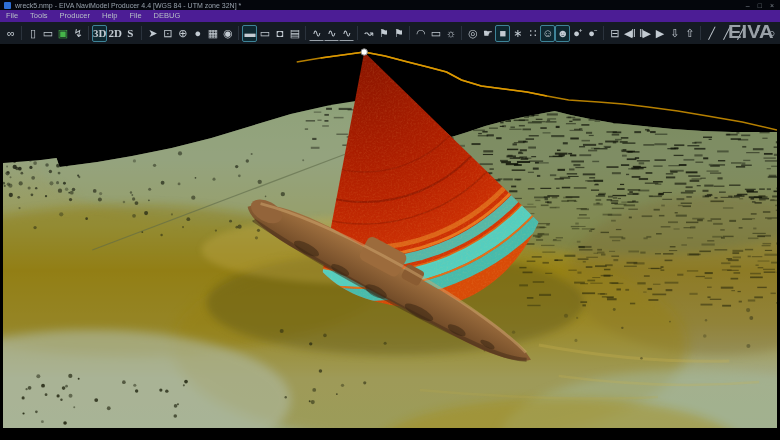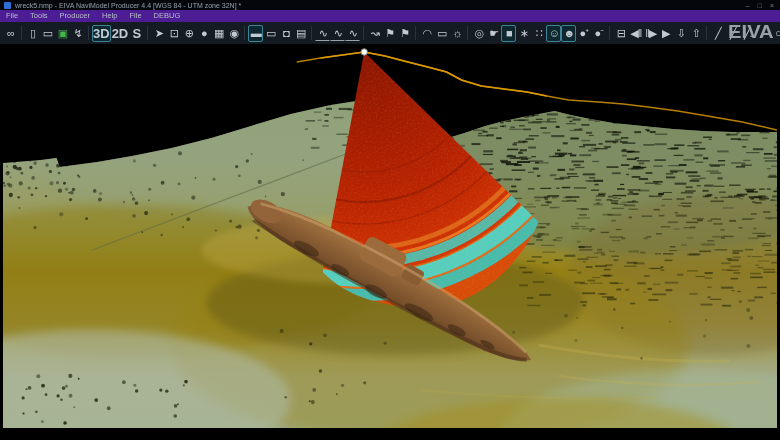--- a/index.html
+++ b/index.html
@@ -6,21 +6,21 @@
   body{width:780px;height:440px;overflow:hidden;font-family:"Liberation Sans",sans-serif;-webkit-font-smoothing:antialiased;}
   #titlebar{height:10px;background:#04060c;display:flex;align-items:center;padding:0 4px;color:#98a2ac;font-size:7px;}
   #app-icon{width:7px;height:7px;background:#2e6fd6;border-radius:1px;margin-right:4px;flex:0 0 auto;}
   #win-controls{margin-left:auto;display:flex;gap:8px;color:#7d858d;font-size:7px;padding-right:2px;}
   #win-controls span{cursor:default;}
   #menubar{height:12px;background:#4c1d95;display:flex;align-items:center;font-size:7.5px;color:#b7bfc7;}
   .menu-item{padding:0 6px;line-height:12px;cursor:default;}
   #toolbar{height:23px;background:#151b22;display:flex;align-items:center;padding:0 3px;position:relative;border-bottom:1px solid #000;box-sizing:border-box;}
   .tsep{width:1px;height:14px;background:#2b333d;margin:0 3px;flex:0 0 auto;}
   .ticon{min-width:15px;height:17px;display:flex;align-items:center;justify-content:center;font-size:11px;line-height:17px;color:#c3cbd2;cursor:default;letter-spacing:-1px;white-space:nowrap;border:1px solid transparent;border-radius:2px;box-sizing:border-box;flex:0 0 auto;}
-  .ticon.txt{font-size:13px;font-weight:bold;letter-spacing:0;}
+  .ticon.txt{font-size:11px;font-weight:bold;letter-spacing:0;font-family:Liberation Serif, serif;}
   .ticon.sel{background:#0e2830;border-color:#3e8498;}
   .ticon.und{border-bottom:1px solid #9aa2aa;border-radius:0;height:15px;}
   #eiva-logo{position:absolute;right:6px;top:0px;font-size:18px;font-weight:bold;color:#9aa1a8;letter-spacing:0px;transform:scaleX(1.12);transform-origin:right;cursor:default;}
   #viewport{width:774px;height:383px;border-left:3px solid #000;border-right:3px solid #000;background:#000;}
   #bottomstrip{height:12px;background:#000;}
 </style>
 </head>
 <body>
 
 <div id="titlebar">

